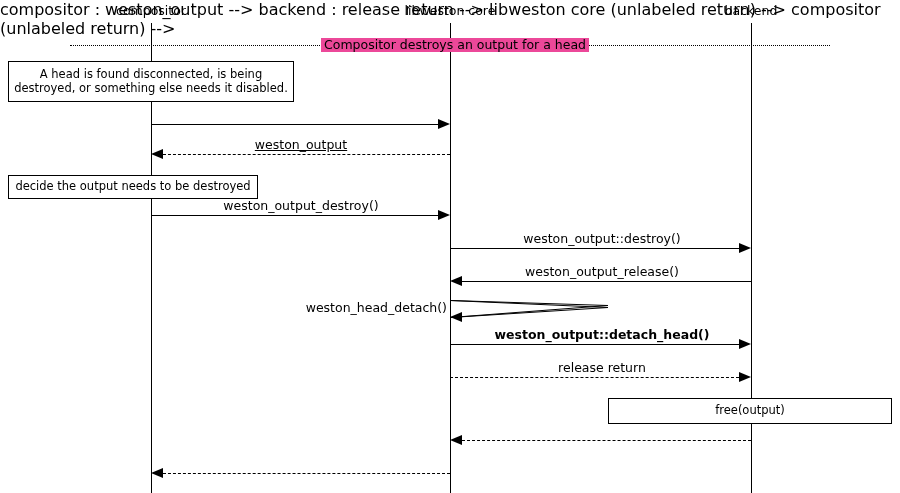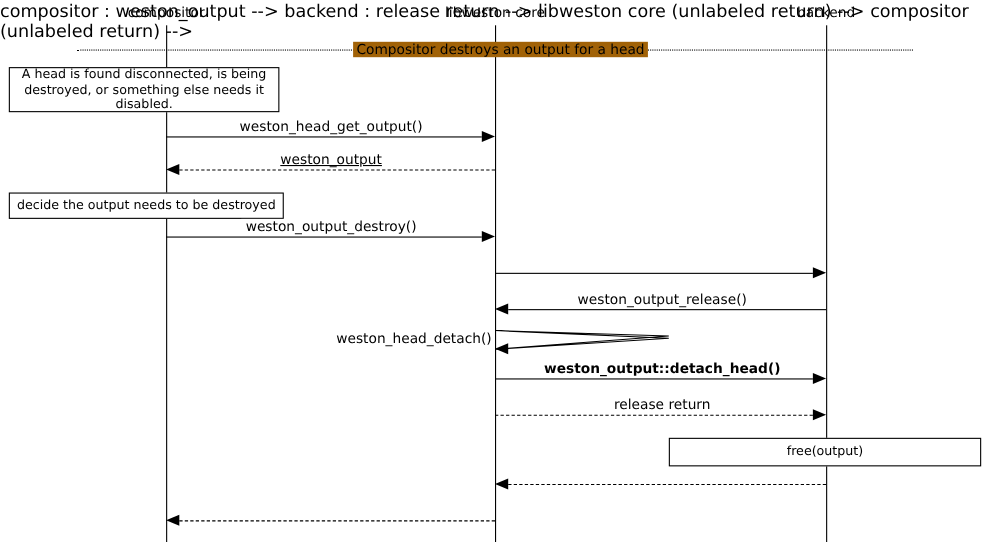--- a/index.html
+++ b/index.html
@@ -34,21 +34,21 @@
     background: #000000;
   }
   .separator-line {
     position: absolute;
     height: 0;
     border-top: 1px dotted #000000;
   }
   .separator-text {
     position: absolute;
     transform: translate(-50%, -50%);
-    background: #a16207;
+    background: #ec4899;
     padding: 0 3px;
     font-size: 12.5px;
     line-height: 14px;
     white-space: nowrap;
   }
   .note-box {
     position: absolute;
     border: 1px solid #000000;
     background: #ffffff;
     box-sizing: border-box;
@@ -114,42 +114,42 @@
   
   <div class="lifeline" style="left:151px; top:23px; height:470px;"></div>
   <div class="lifeline" style="left:450px; top:23px; height:470px;"></div>
   <div class="lifeline" style="left:751px; top:23px; height:470px;"></div>
 
   
   <div class="separator-line" style="left:70px; top:45px; width:760px;"></div>
   <div class="separator-text" style="left:455px; top:45px;">Compositor destroys an output for a head</div>
 
   
-  <div class="note-box" style="left:8px; top:61px; width:246px; height:41px;">A head is found disconnected, is being destroyed, or something else needs it disabled.</div>
+  <div class="note-box" style="left:8px; top:61px; width:286px; height:41px;">A head is found disconnected, is being destroyed, or something else needs it disabled.</div>
   <div class="note-box" style="left:8px; top:175px; width:250px; height:24px;">decide the output needs to be destroyed</div>
   <div class="note-box" style="left:608px; top:398px; width:284px; height:26px;">free(output)</div>
 
   
   <div class="msg-line" style="left:151px; top:124px; width:287px;"></div>
   <div class="arrowhead right" style="left:438px; top:118.5px;"></div>
-  <div class="msg-label" style="left:301px; top:122px;">weston_head_get_output()</div>
 
    compositor : weston_output --&gt;
   <div class="msg-line dashed" style="left:163px; top:154px; width:287px;"></div>
   <div class="arrowhead left" style="left:151px; top:148.5px;"></div>
   <div class="msg-label" style="left:301px; top:152px;text-decoration:underline;">weston_output</div>
 
   
   <div class="msg-line" style="left:151px; top:215px; width:287px;"></div>
   <div class="arrowhead right" style="left:438px; top:209.5px;"></div>
   <div class="msg-label" style="left:301px; top:213px;">weston_output_destroy()</div>
 
   
   <div class="msg-line" style="left:450px; top:248px; width:289px;"></div>
   <div class="arrowhead right" style="left:739px; top:242.5px;"></div>
+  <div class="msg-label" style="left:602px; top:246px;">weston_output::destroy()</div>
 
   
   <div class="msg-line" style="left:462px; top:281px; width:289px;"></div>
   <div class="arrowhead left" style="left:450px; top:275.5px;"></div>
   <div class="msg-label" style="left:602px; top:279px;">weston_output_release()</div>
 
   
   <div class="selfloop" style="left:450px; top:295px;">
     <svg width="165" height="28" viewBox="0 0 165 28">
       <path d="M 0.5 5.5 L 158 10.5 L 0.5 22.5 L 158 12.5 Z" fill="none" stroke="#000000" stroke-width="1"></path>

